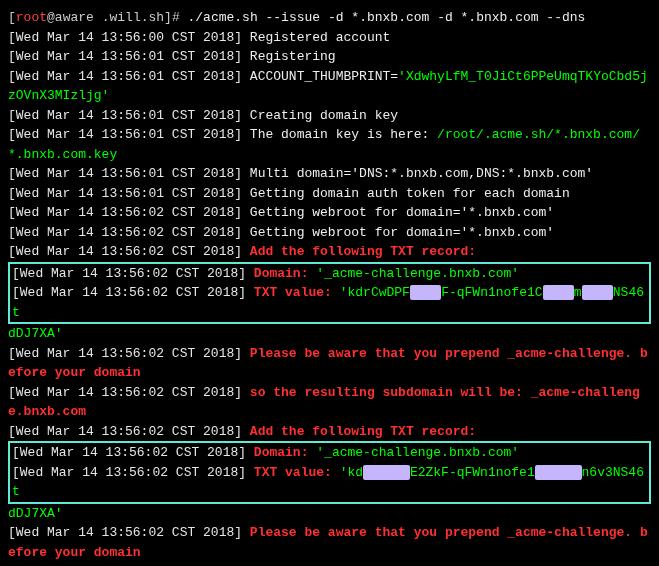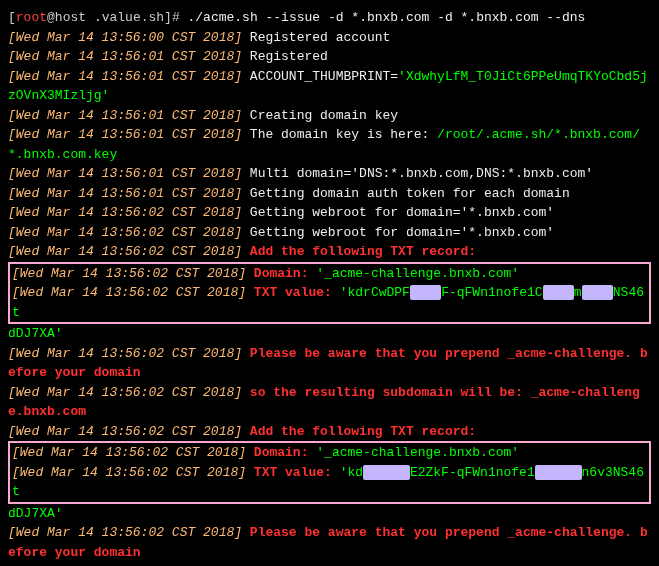--- a/index.html
+++ b/index.html
@@ -9,44 +9,44 @@
   font-family: "Courier New", monospace;
   font-size: 13px;
   line-height: 1.5;
   color: #ccc;
   width: 659px;
   box-sizing: border-box;
   position: relative;
 }
 .line { white-space: pre-wrap; word-break: break-all; }
 .white { color: #eee; }
-.cyan { color: #fdba74; font-style: italic; }
+.cyan { color: #e5e5e5; }
 .green { color: #00ff00; }
 .red { color: #ff3030; font-weight: bold; margin-top: 10px; }
 .prompt-root { color: #ff4040; }
 .cmd { color: #eee; margin-top: 11px; }
 .redbox {
-  border: 2px solid #f9a8d4;
+  border: 2px solid #5eead4;
   padding: 0 2px;
   display: block;
 }
 .blur {
   background: #c4b5fd;
   color: transparent;
   border-radius: 2px;
 }
 </style>
 </head>
 <body>
 
-<div class="line">[<span class="prompt-root">root</span>@<span>host</span> <span>.value.sh</span>]# <span class="cmd">./acme.sh --issue -d *.bnxb.com -d *.bnxb.com --dns</span></div>
+<div class="line">[<span class="prompt-root">root</span>@<span>aware</span> <span>.will.sh</span>]# <span class="cmd">./acme.sh --issue -d *.bnxb.com -d *.bnxb.com --dns</span></div>
 
 <div class="line"><span class="cyan">[Wed Mar 14 13:56:00 CST 2018]</span> <span class="white">Registered account</span></div>
 
-<div class="line"><span class="cyan">[Wed Mar 14 13:56:01 CST 2018]</span> <span class="white">Registered</span></div>
+<div class="line"><span class="cyan">[Wed Mar 14 13:56:01 CST 2018]</span> <span class="white">Registering</span></div>
 
 <div class="line"><span class="cyan">[Wed Mar 14 13:56:01 CST 2018]</span> <span class="white">ACCOUNT_THUMBPRINT=</span><span class="green">'XdwhyLfM_T0JiCt6PPeUmqTKYoCbd5jzOVnX3MIzljg'</span></div>
 
 <div class="line"><span class="cyan">[Wed Mar 14 13:56:01 CST 2018]</span> <span class="white">Creating domain key</span></div>
 
 <div class="line"><span class="cyan">[Wed Mar 14 13:56:01 CST 2018]</span> <span class="white">The domain key is here: </span><span class="green">/root/.acme.sh/*.bnxb.com/*.bnxb.com.key</span></div>
 
 <div class="line"><span class="cyan">[Wed Mar 14 13:56:01 CST 2018]</span> <span class="white">Multi domain='DNS:*.bnxb.com,DNS:*.bnxb.com'</span></div>
 
 <div class="line"><span class="cyan">[Wed Mar 14 13:56:01 CST 2018]</span> <span class="white">Getting domain auth token for each domain</span></div>

